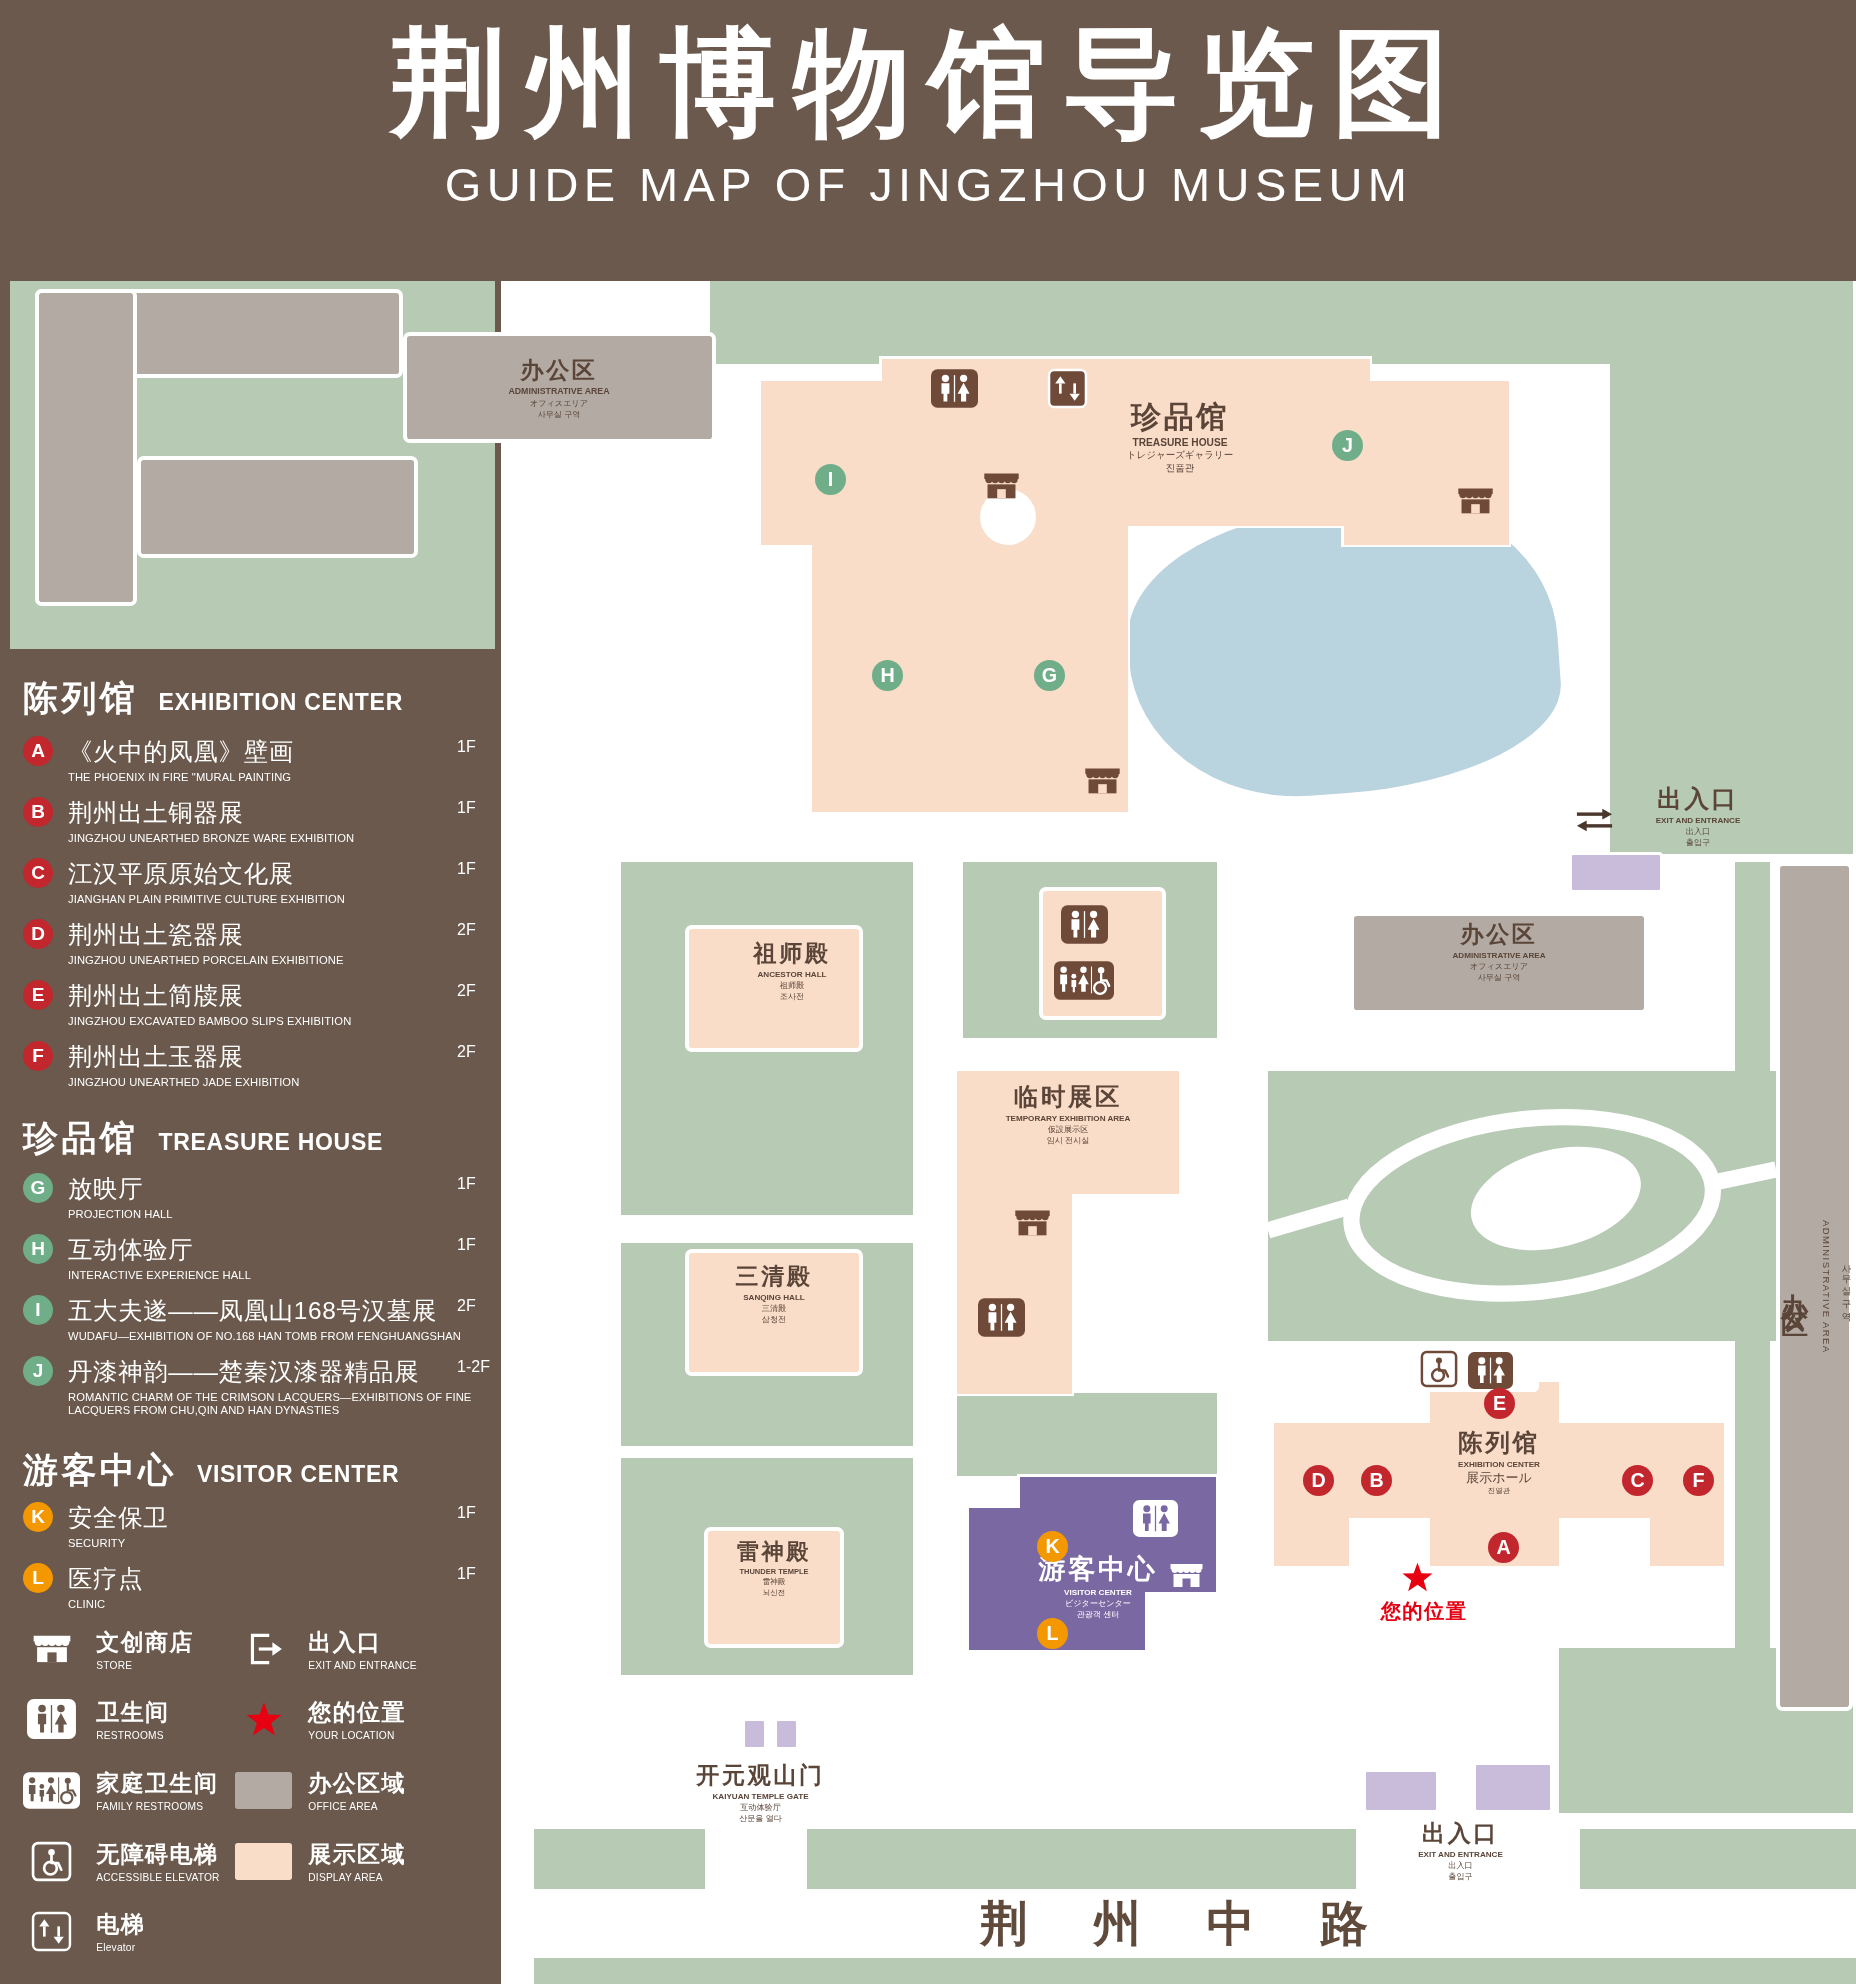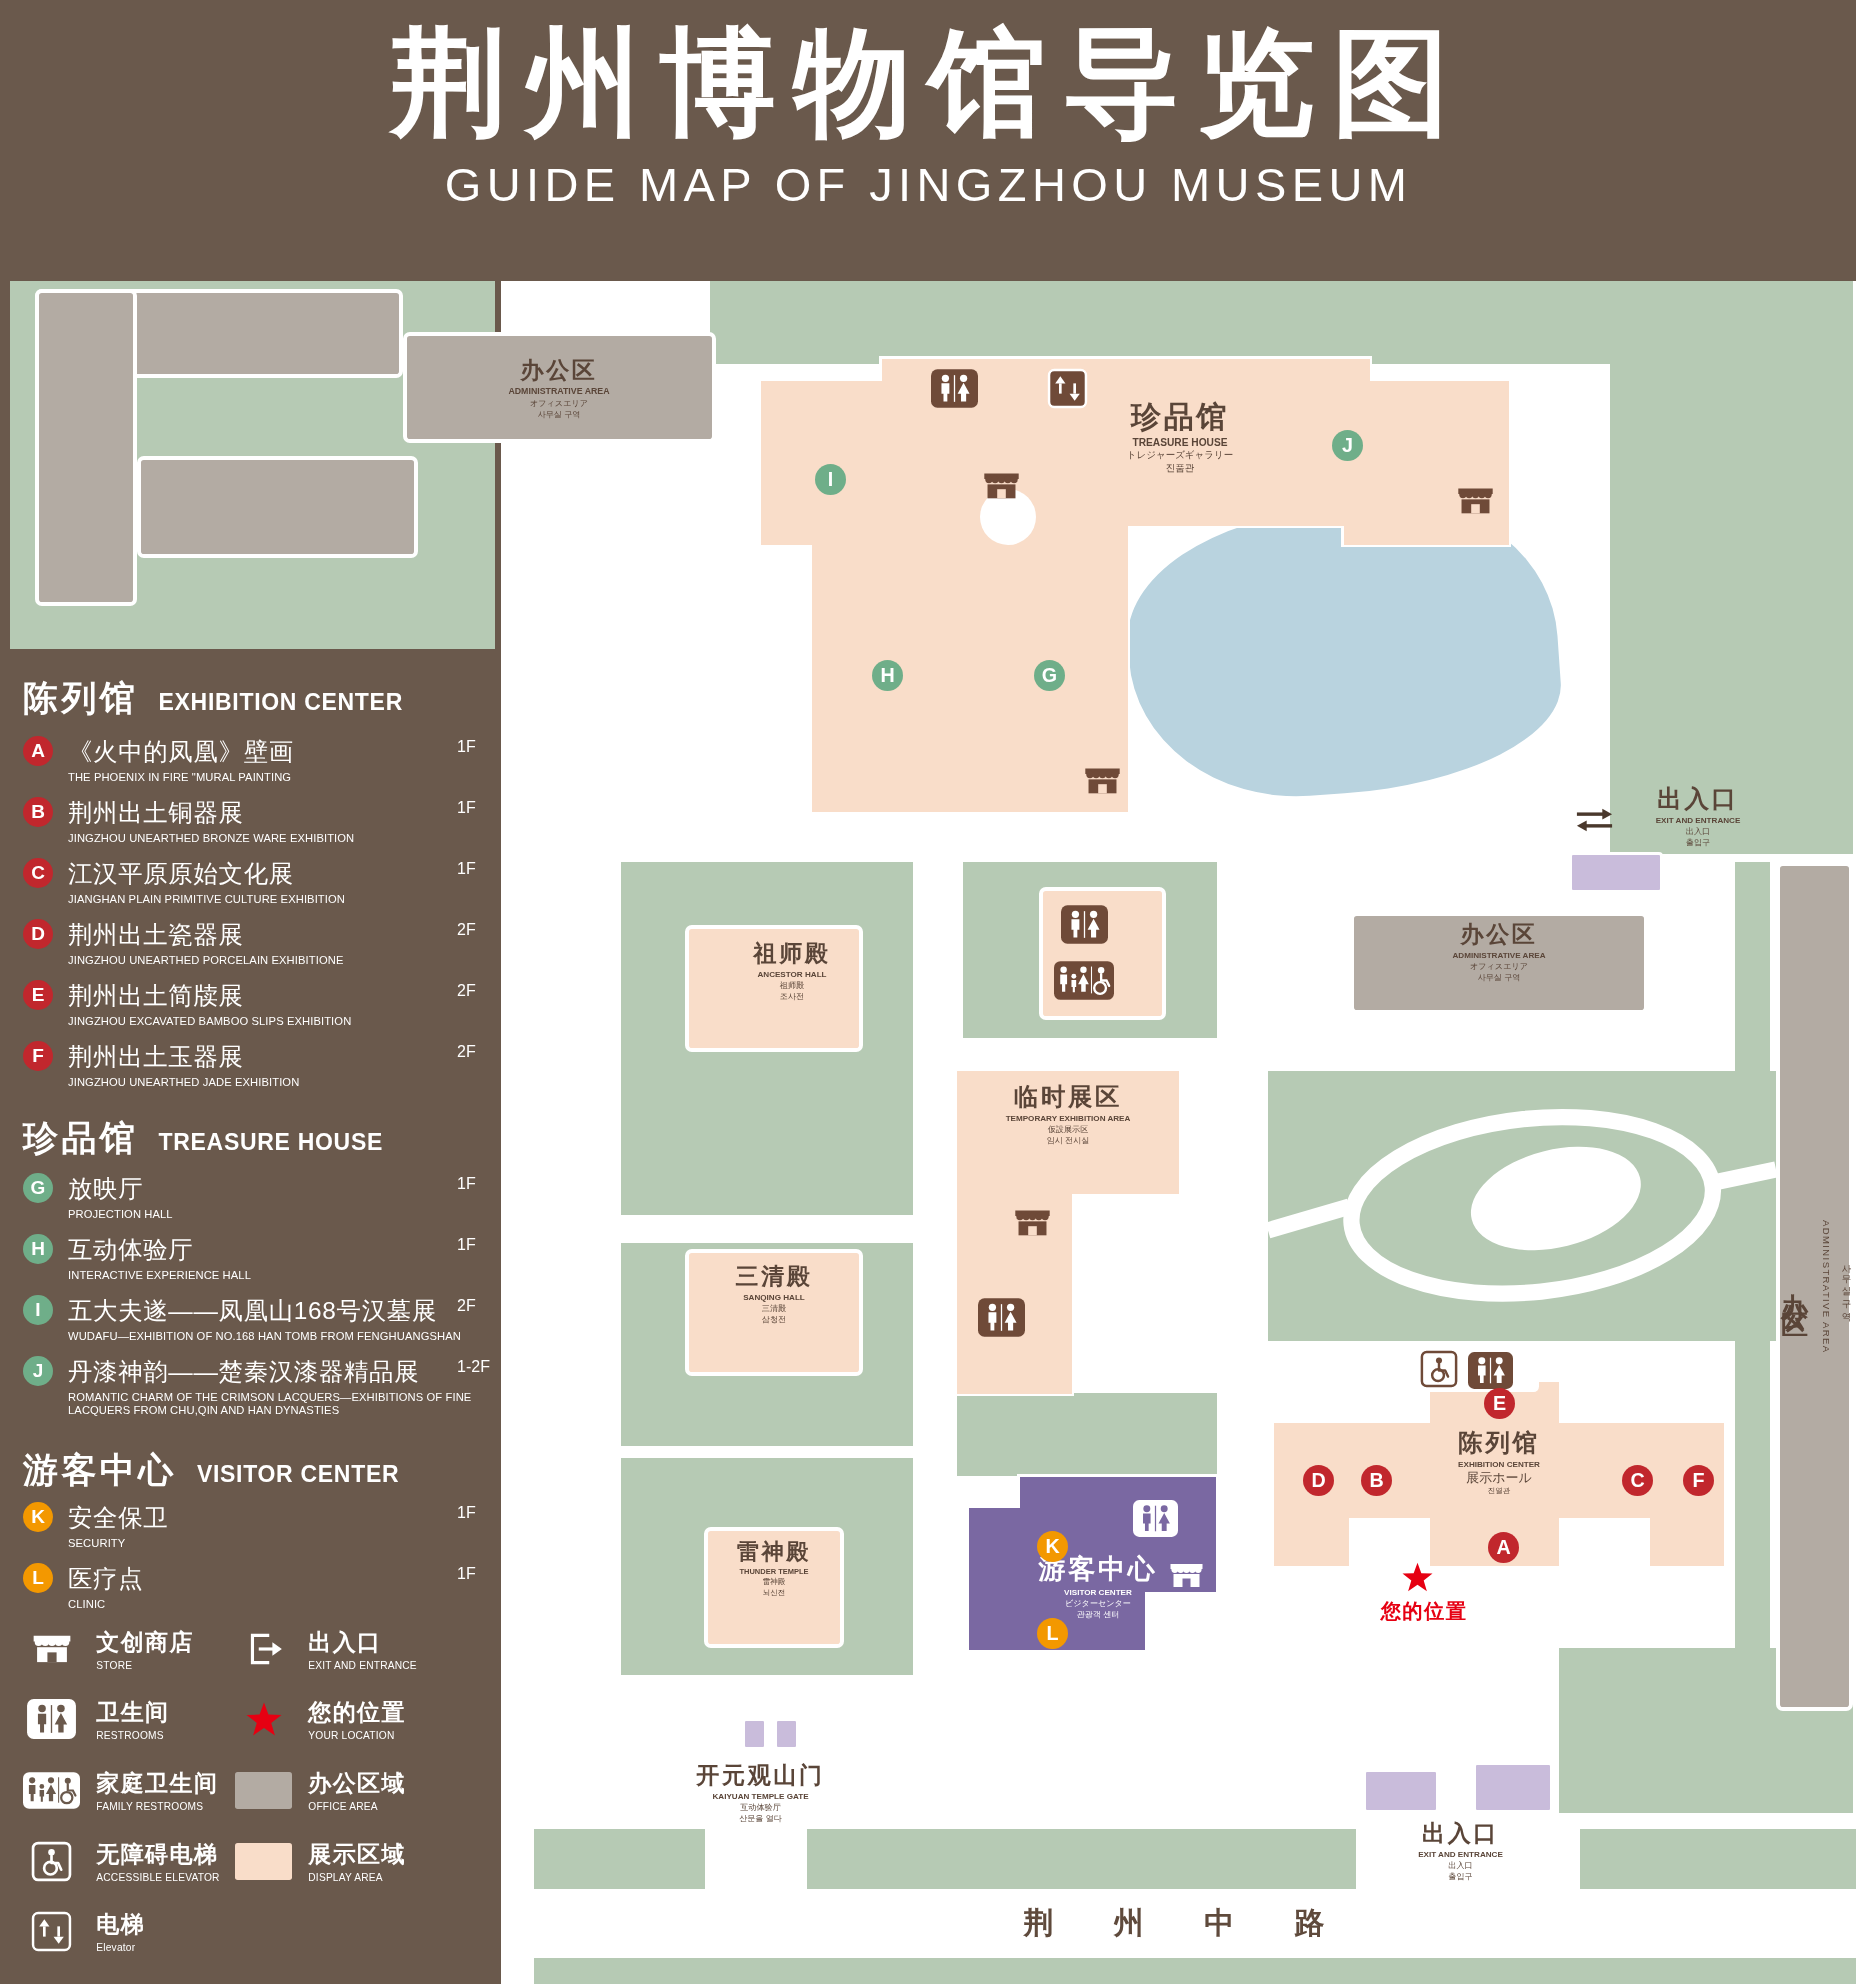--- a/index.html
+++ b/index.html
@@ -49,21 +49,21 @@
   .lrow .fl{position:absolute;left:434px;top:2px;font-size:16px;font-weight:500;}
   .sym{position:absolute;display:flex;align-items:center;gap:16.3px;}
   .sym .ic{width:57px;display:flex;justify-content:center;line-height:0;}
   .sym .zh{font-size:23px;font-weight:bold;letter-spacing:1.4px;}
   .sym .en{font-size:10.2px;margin-top:2px;letter-spacing:0.2px;}
   .swatch{width:65px;height:37px;border-radius:2.7px;}
   
   .road{position:absolute;left:517px;top:1889px;width:1340px;height:69px;background:#fff;
         clip-path:polygon(2% 0,100% 0,100% 100%,0 100%);
         display:flex;align-items:center;justify-content:center;}
-  .road span{color:#5F4A3C;font-size:30px;font-weight:bold;letter-spacing:26px;text-align:center;}
+  .road span{color:#5F4A3C;font-size:48px;font-weight:bold;letter-spacing:26px;text-align:center;}
   
   .vwrap{display:flex;justify-content:center;align-items:center;gap:8.1px;height:100%;}
   .vzh{writing-mode:vertical-rl;font-size:27px;font-weight:bold;letter-spacing:9.5px;color:#5A4538;}
   .ven{writing-mode:vertical-rl;font-size:9.5px;color:#5A4538;letter-spacing:1.4px;}
   .mic{position:absolute;line-height:0;}
 </style>
 </head>
 <body>
 
 <div class="page">

